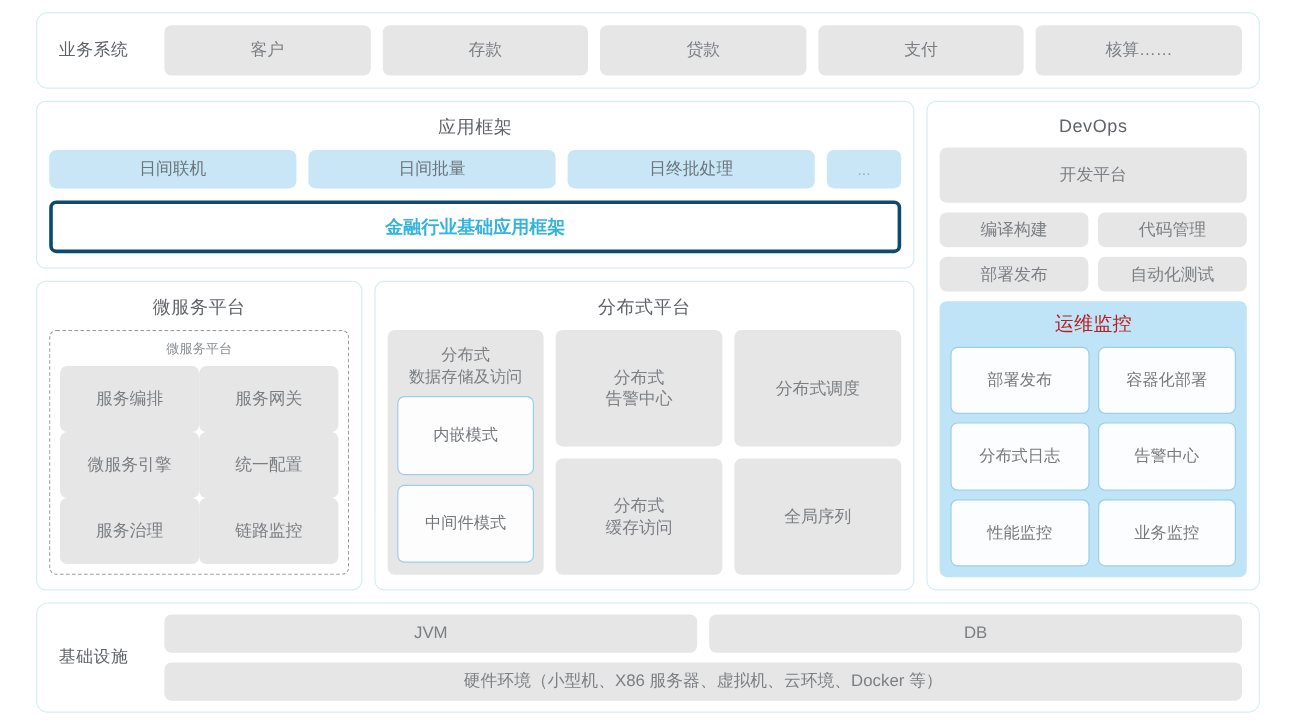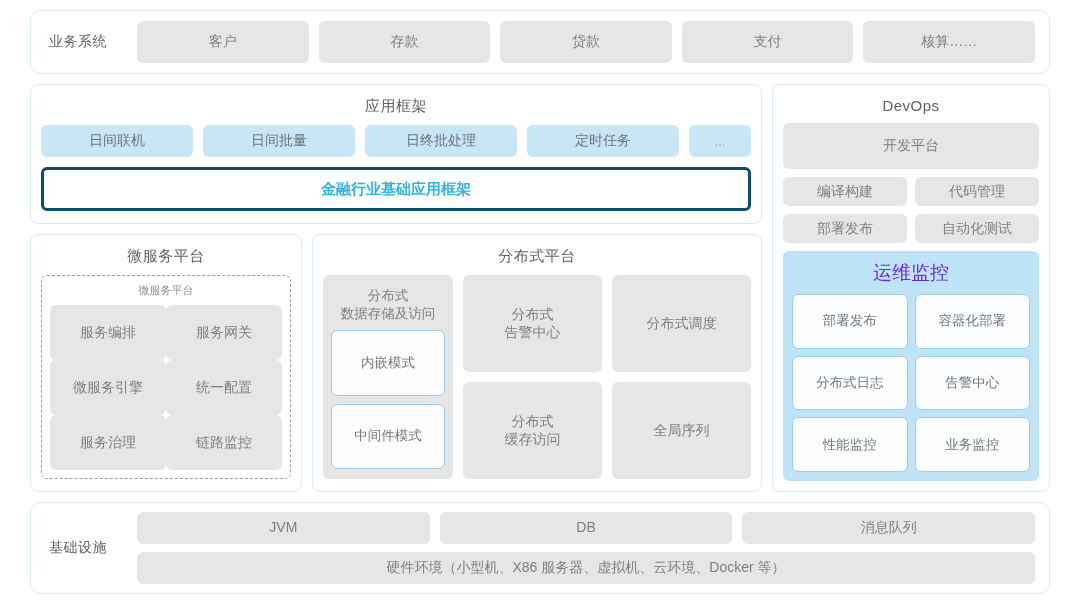--- a/index.html
+++ b/index.html
@@ -231,22 +231,22 @@
     background: #bfe4f7;
     border-radius: 6px;
     padding: 7px 9px 9px 9px;
     flex: 1 1 auto;
     display: flex;
     flex-direction: column;
     box-sizing: border-box;
   }
   .ops-title {
     text-align: center;
-    font-size: 19px;
-    color: #6d28d9;
+    font-size: 16px;
+    color: #b91c1c;
     padding: 2px 0 8px 0;
   }
   .ops-grid {
     display: grid;
     grid-template-columns: 1fr 1fr;
     grid-template-rows: 1fr 1fr 1fr;
     gap: 7px;
     flex: 1 1 auto;
   }
   .ops-grid .tile-out { font-size: 13.5px; background: #fbfdfe; }
@@ -286,21 +286,20 @@
   <div class="middle">
 
     <div class="mid-left">
 
       <div class="panel appfw">
         <div class="panel-title">应用框架</div>
         <div class="appfw-row">
           <div class="tile-blue flex">日间联机</div>
           <div class="tile-blue flex">日间批量</div>
           <div class="tile-blue flex">日终批处理</div>
-          <div class="tile-blue flex">定时任务</div>
           <div class="tile-blue dots">...</div>
         </div>
         <div class="appfw-band">金融行业基础应用框架</div>
       </div>
 
       <div class="lower">
 
         <div class="panel ms-panel">
           <div class="panel-title">微服务平台</div>
           <div class="dashed-box">
@@ -380,21 +379,20 @@
     </div>
 
   </div>
 
   <div class="outer-card infra-row">
     <div class="side-label">基础设施</div>
     <div class="infra-stack">
       <div class="infra-top">
         <div class="tile">JVM</div>
         <div class="tile">DB</div>
-        <div class="tile">消息队列</div>
       </div>
       <div class="infra-bottom">
         <div class="tile">硬件环境（小型机、X86 服务器、虚拟机、云环境、Docker 等）</div>
       </div>
     </div>
   </div>
 
 </div>
 
 </body></html>

